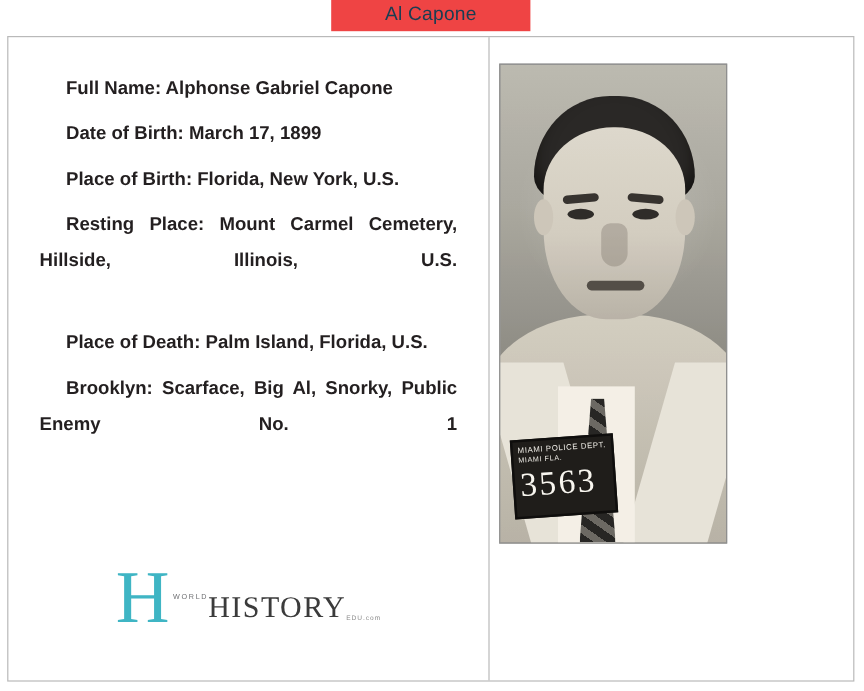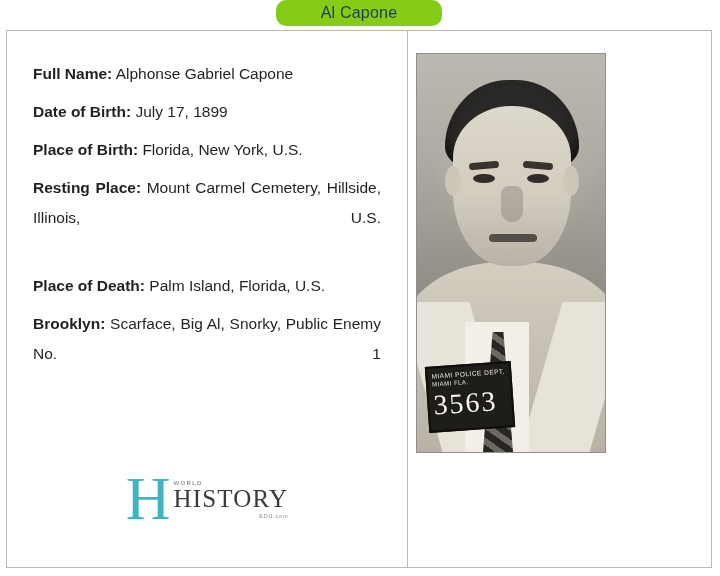--- a/index.html
+++ b/index.html
@@ -16,25 +16,24 @@
     overflow: hidden;
   }
 
   
   .title-bar {
     position: absolute;
     left: 276px;
     top: 0px;
     width: 166px;
     height: 26px;
-    background: #84cc16;
+    background: #ef4444;
     display: flex;
     align-items: center;
     justify-content: center;
-    border-radius: 10px;
   }
   .title-bar .title-text {
     font-size: 16px;
     color: #1a3d52;
     letter-spacing: 0.2px;
     font-family: "Liberation Sans", sans-serif;
   }
 
   
   .card {
@@ -70,23 +69,24 @@
   .fact {
     font-size: 15.5px;
     line-height: 30px;
     color: #231f20;
     text-align: justify;
     text-justify: inter-word;
     margin: 0 0 8px 0;
   }
   .fact .label {
     font-weight: bold;
+    margin-left: 22px;
   }
   .fact .value {
-    font-weight: normal;
+    font-weight: bold;
   }
   .fact.justify {
     text-align: justify;
   }
   .fact.justify::after {
     content: "";
     display: inline-block;
     width: 100%;
   }
 
@@ -108,21 +108,21 @@
     font-family: "Liberation Serif", serif;
     font-size: 62px;
     line-height: 58px;
     color: #3fb5c4;
     font-weight: normal;
     position: relative;
     top: 2px;
   }
   .logo-right {
     display: flex;
-    flex-direction: column;
+    flex-direction: row;
     justify-content: flex-end;
     margin-left: 3px;
     padding-bottom: 6px;
   }
   .logo-small {
     font-size: 6px;
     letter-spacing: 1.4px;
     color: #6d6e71;
     margin-bottom: 1px;
   }
@@ -311,21 +311,21 @@
 <div class="card">
 
   <div class="card-left">
     <div class="facts">
 
       <p class="fact">
         <span class="label">Full Name:</span><span class="value"> Alphonse Gabriel Capone</span>
       </p>
 
       <p class="fact">
-        <span class="label">Date of Birth:</span><span class="value"> July 17, 1899</span>
+        <span class="label">Date of Birth:</span><span class="value"> March 17, 1899</span>
       </p>
 
       <p class="fact">
         <span class="label">Place of Birth:</span><span class="value"> Florida, New York, U.S.</span>
       </p>
 
 
       <p class="fact justify">
         <span class="label">Resting Place:</span><span class="value"> Mount Carmel Cemetery, Hillside, Illinois, U.S.</span>
       </p>

